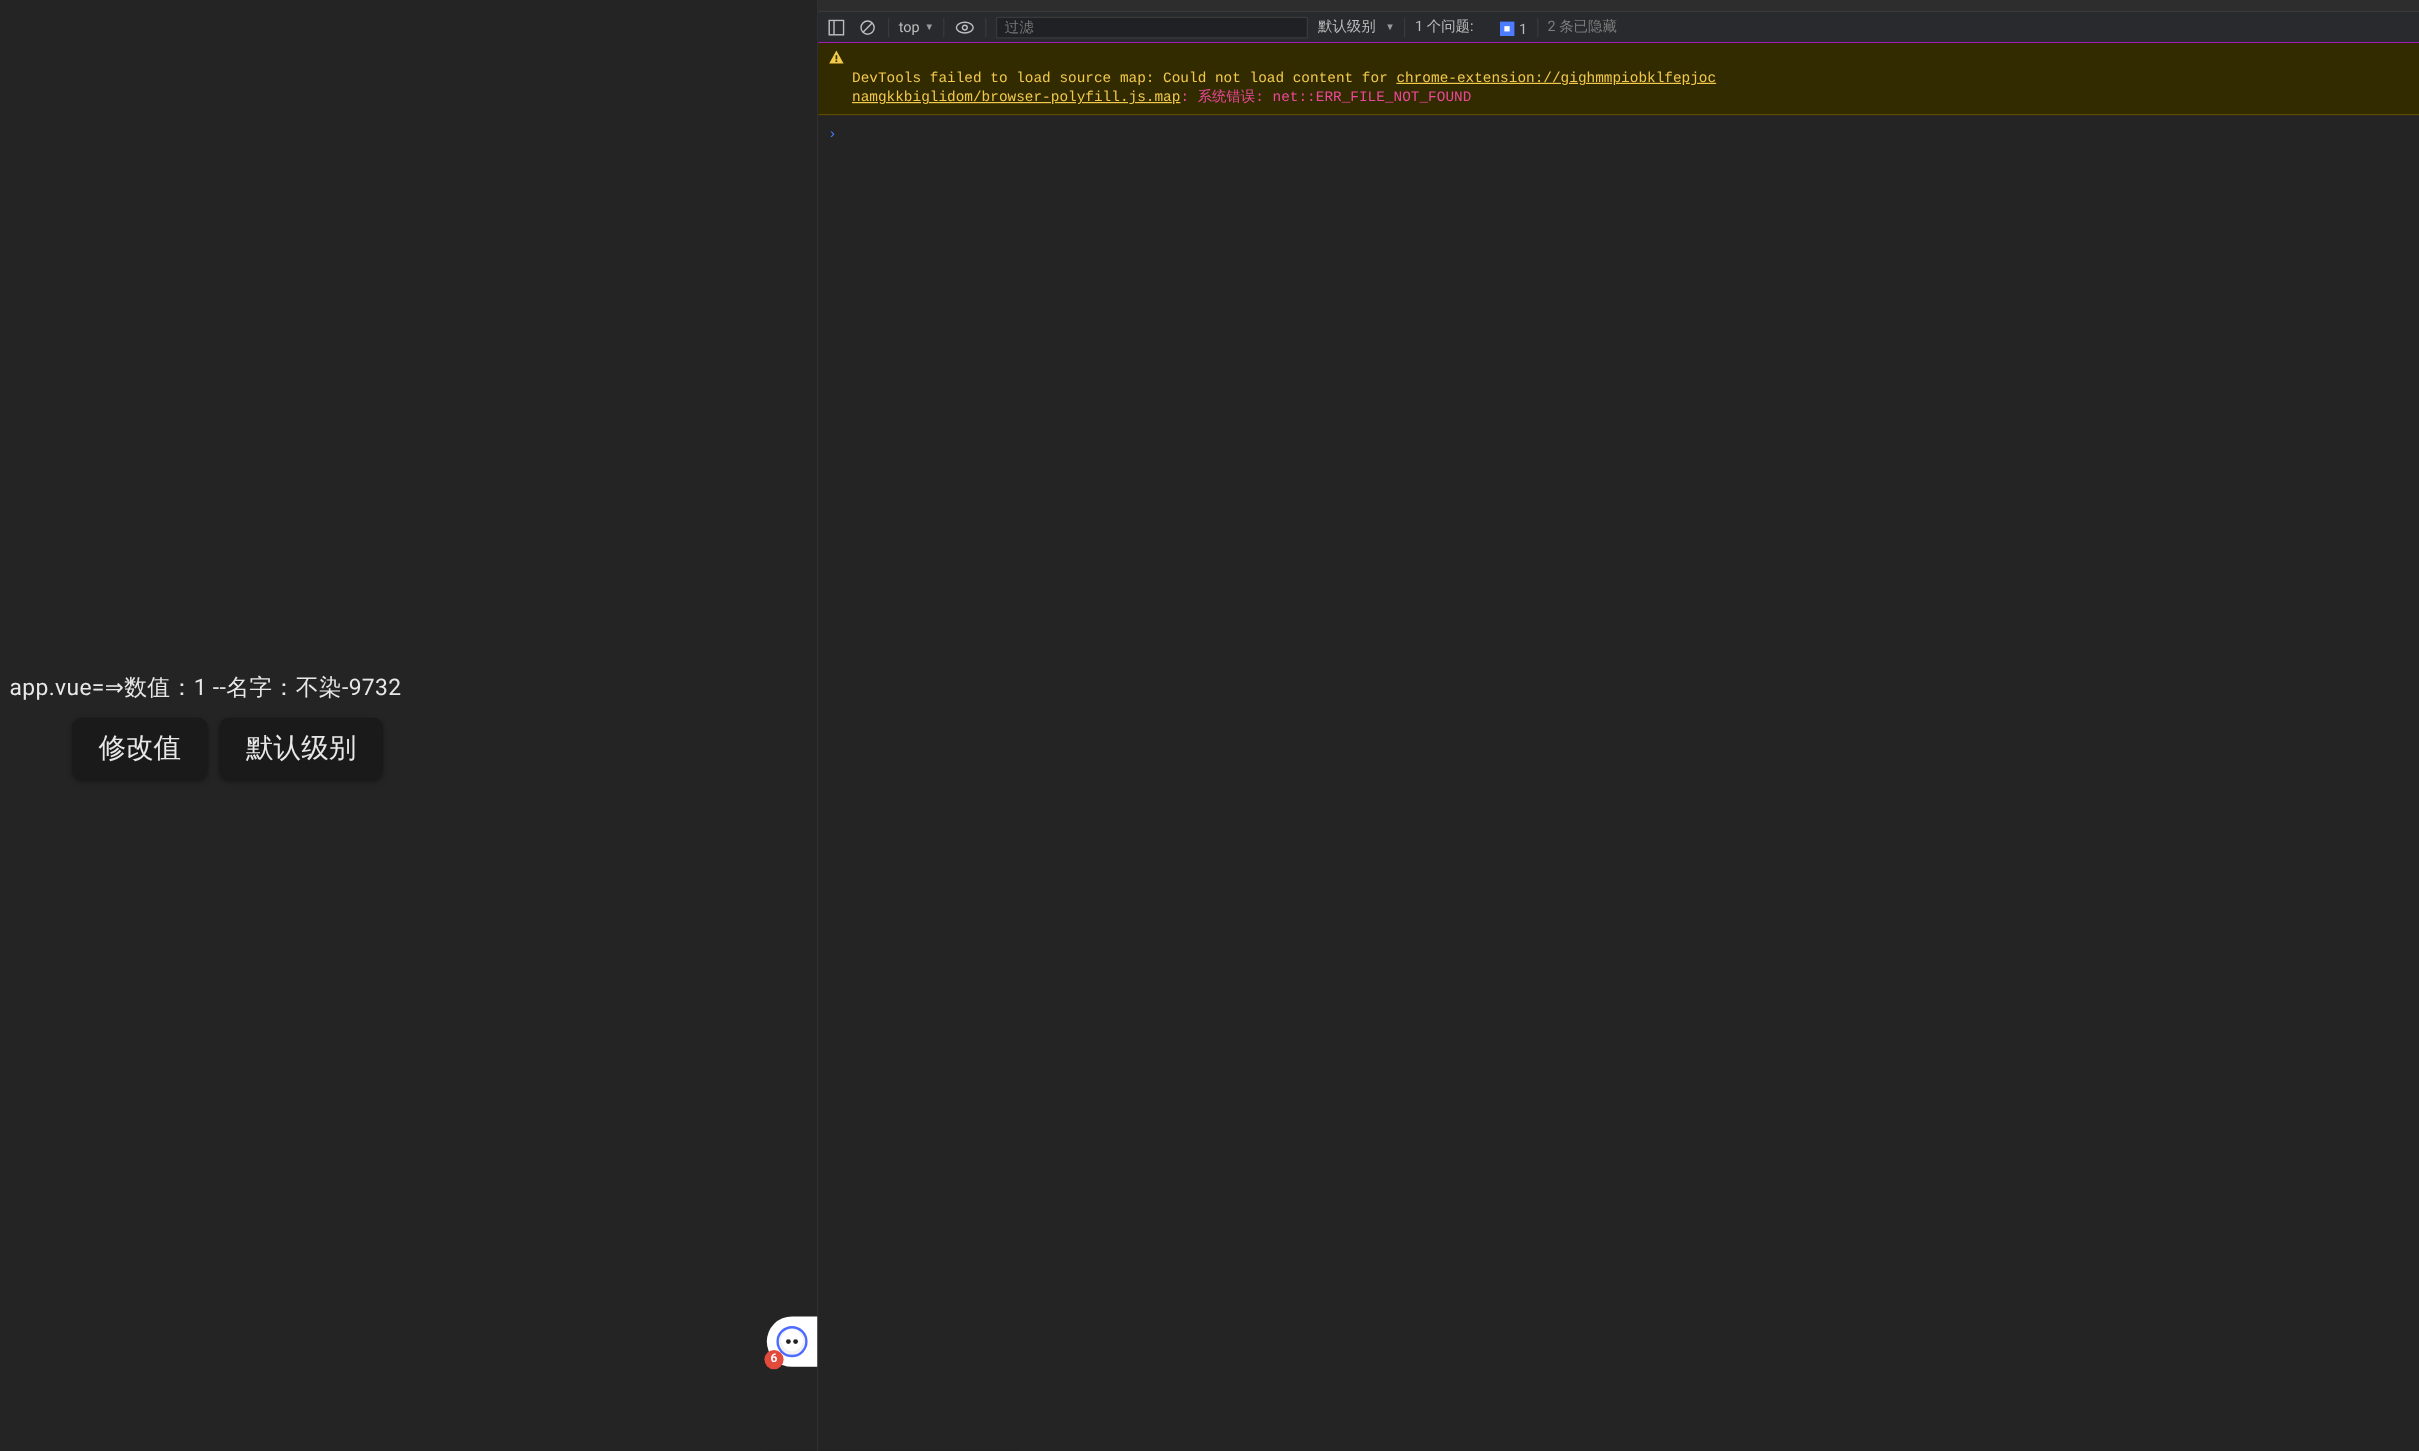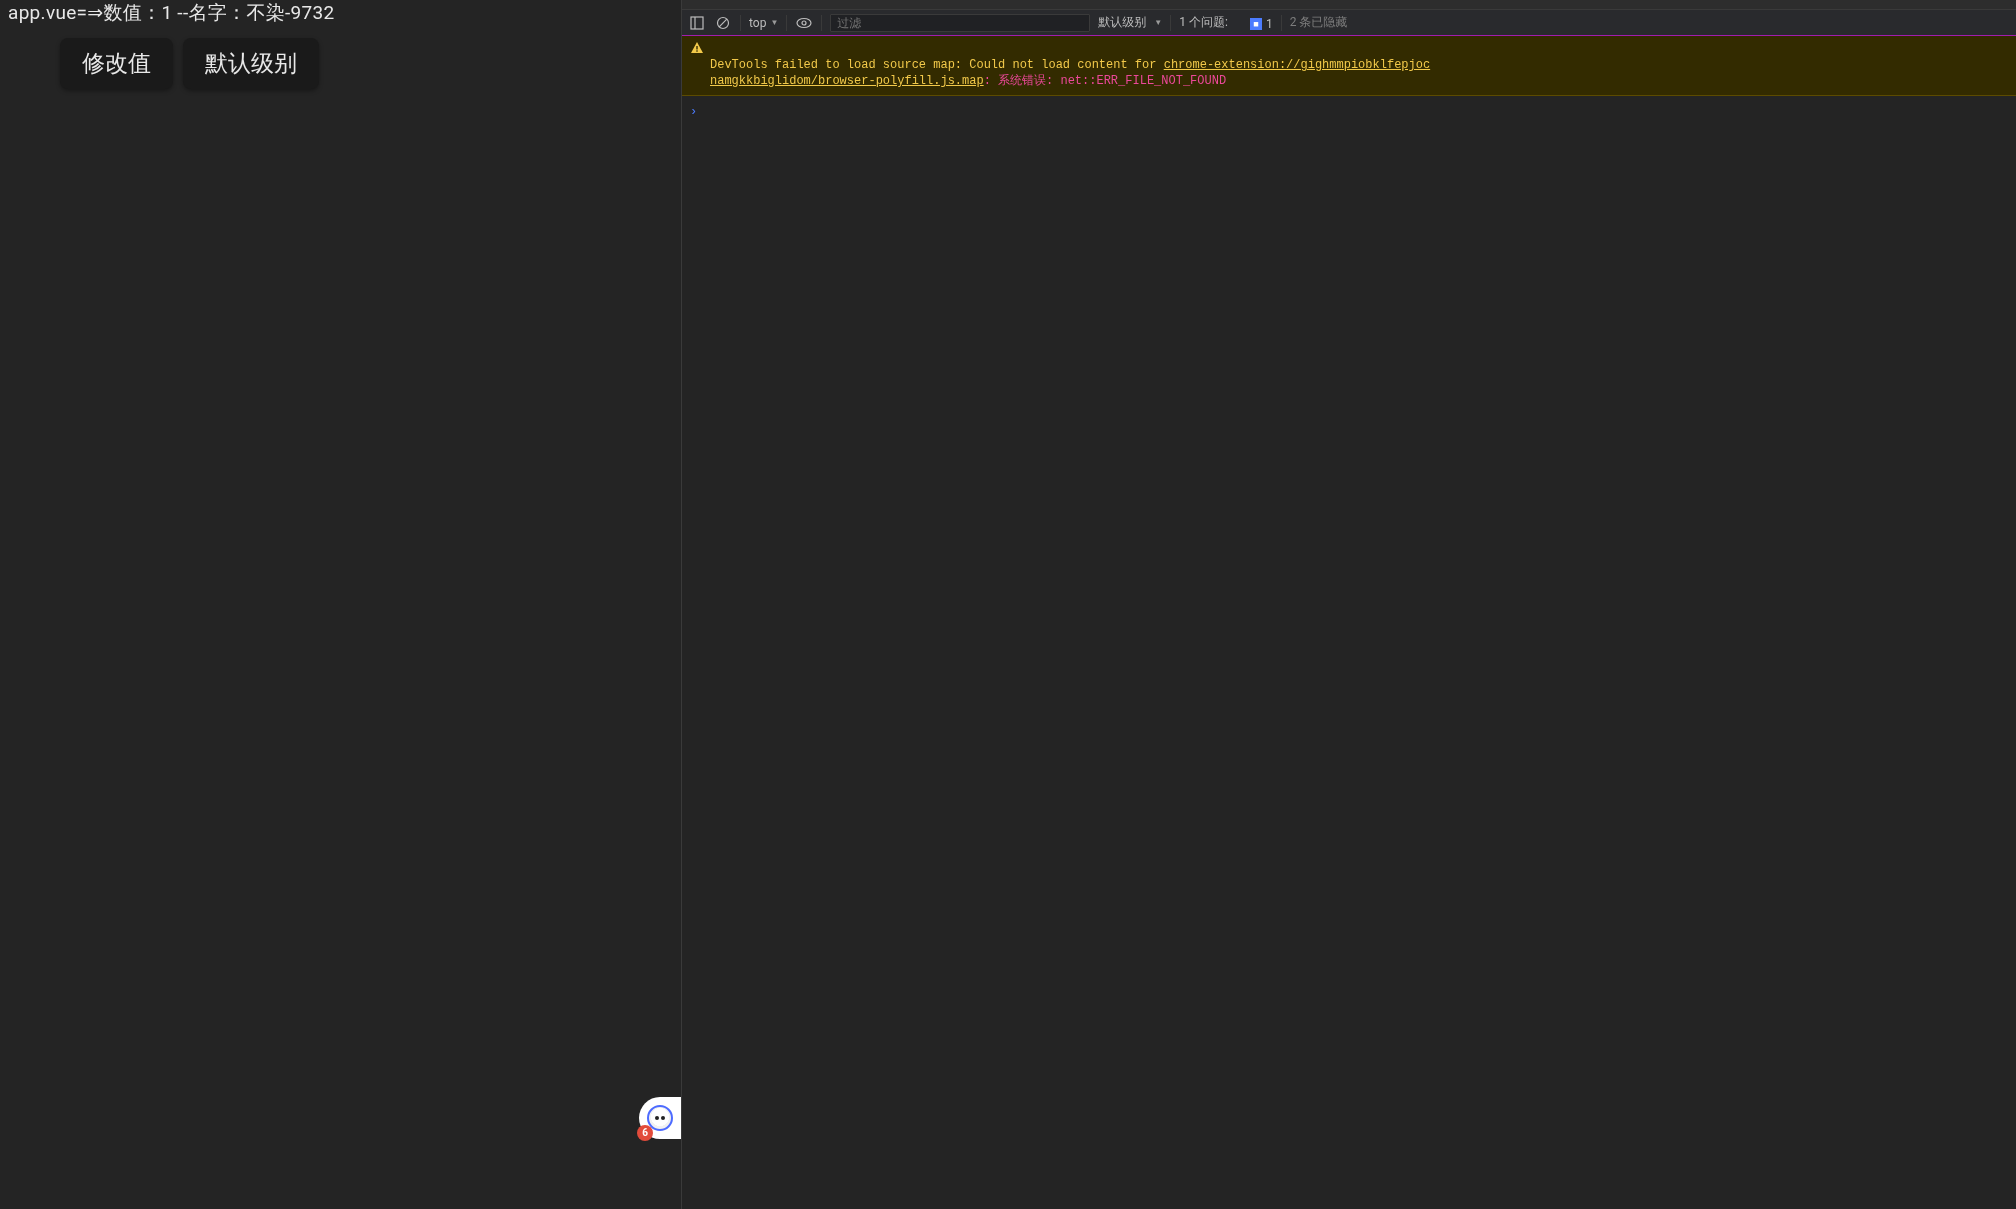--- a/index.html
+++ b/index.html
@@ -7,20 +7,21 @@
   body { display: flex; background: #242424; color: #e8e8e8; overflow: hidden; }
 
   
   .page-pane {
     width: 681px;
     height: 100%;
     background: #242424;
     position: relative;
     display: flex;
     flex-direction: column;
+    justify-content: center;
     align-items: flex-start;
     padding-left: 8px;
   }
   .app-line {
     font-size: 19px;
     color: #e8e8e8;
     letter-spacing: 0.3px;
     white-space: nowrap;
   }
   .btn-row {

